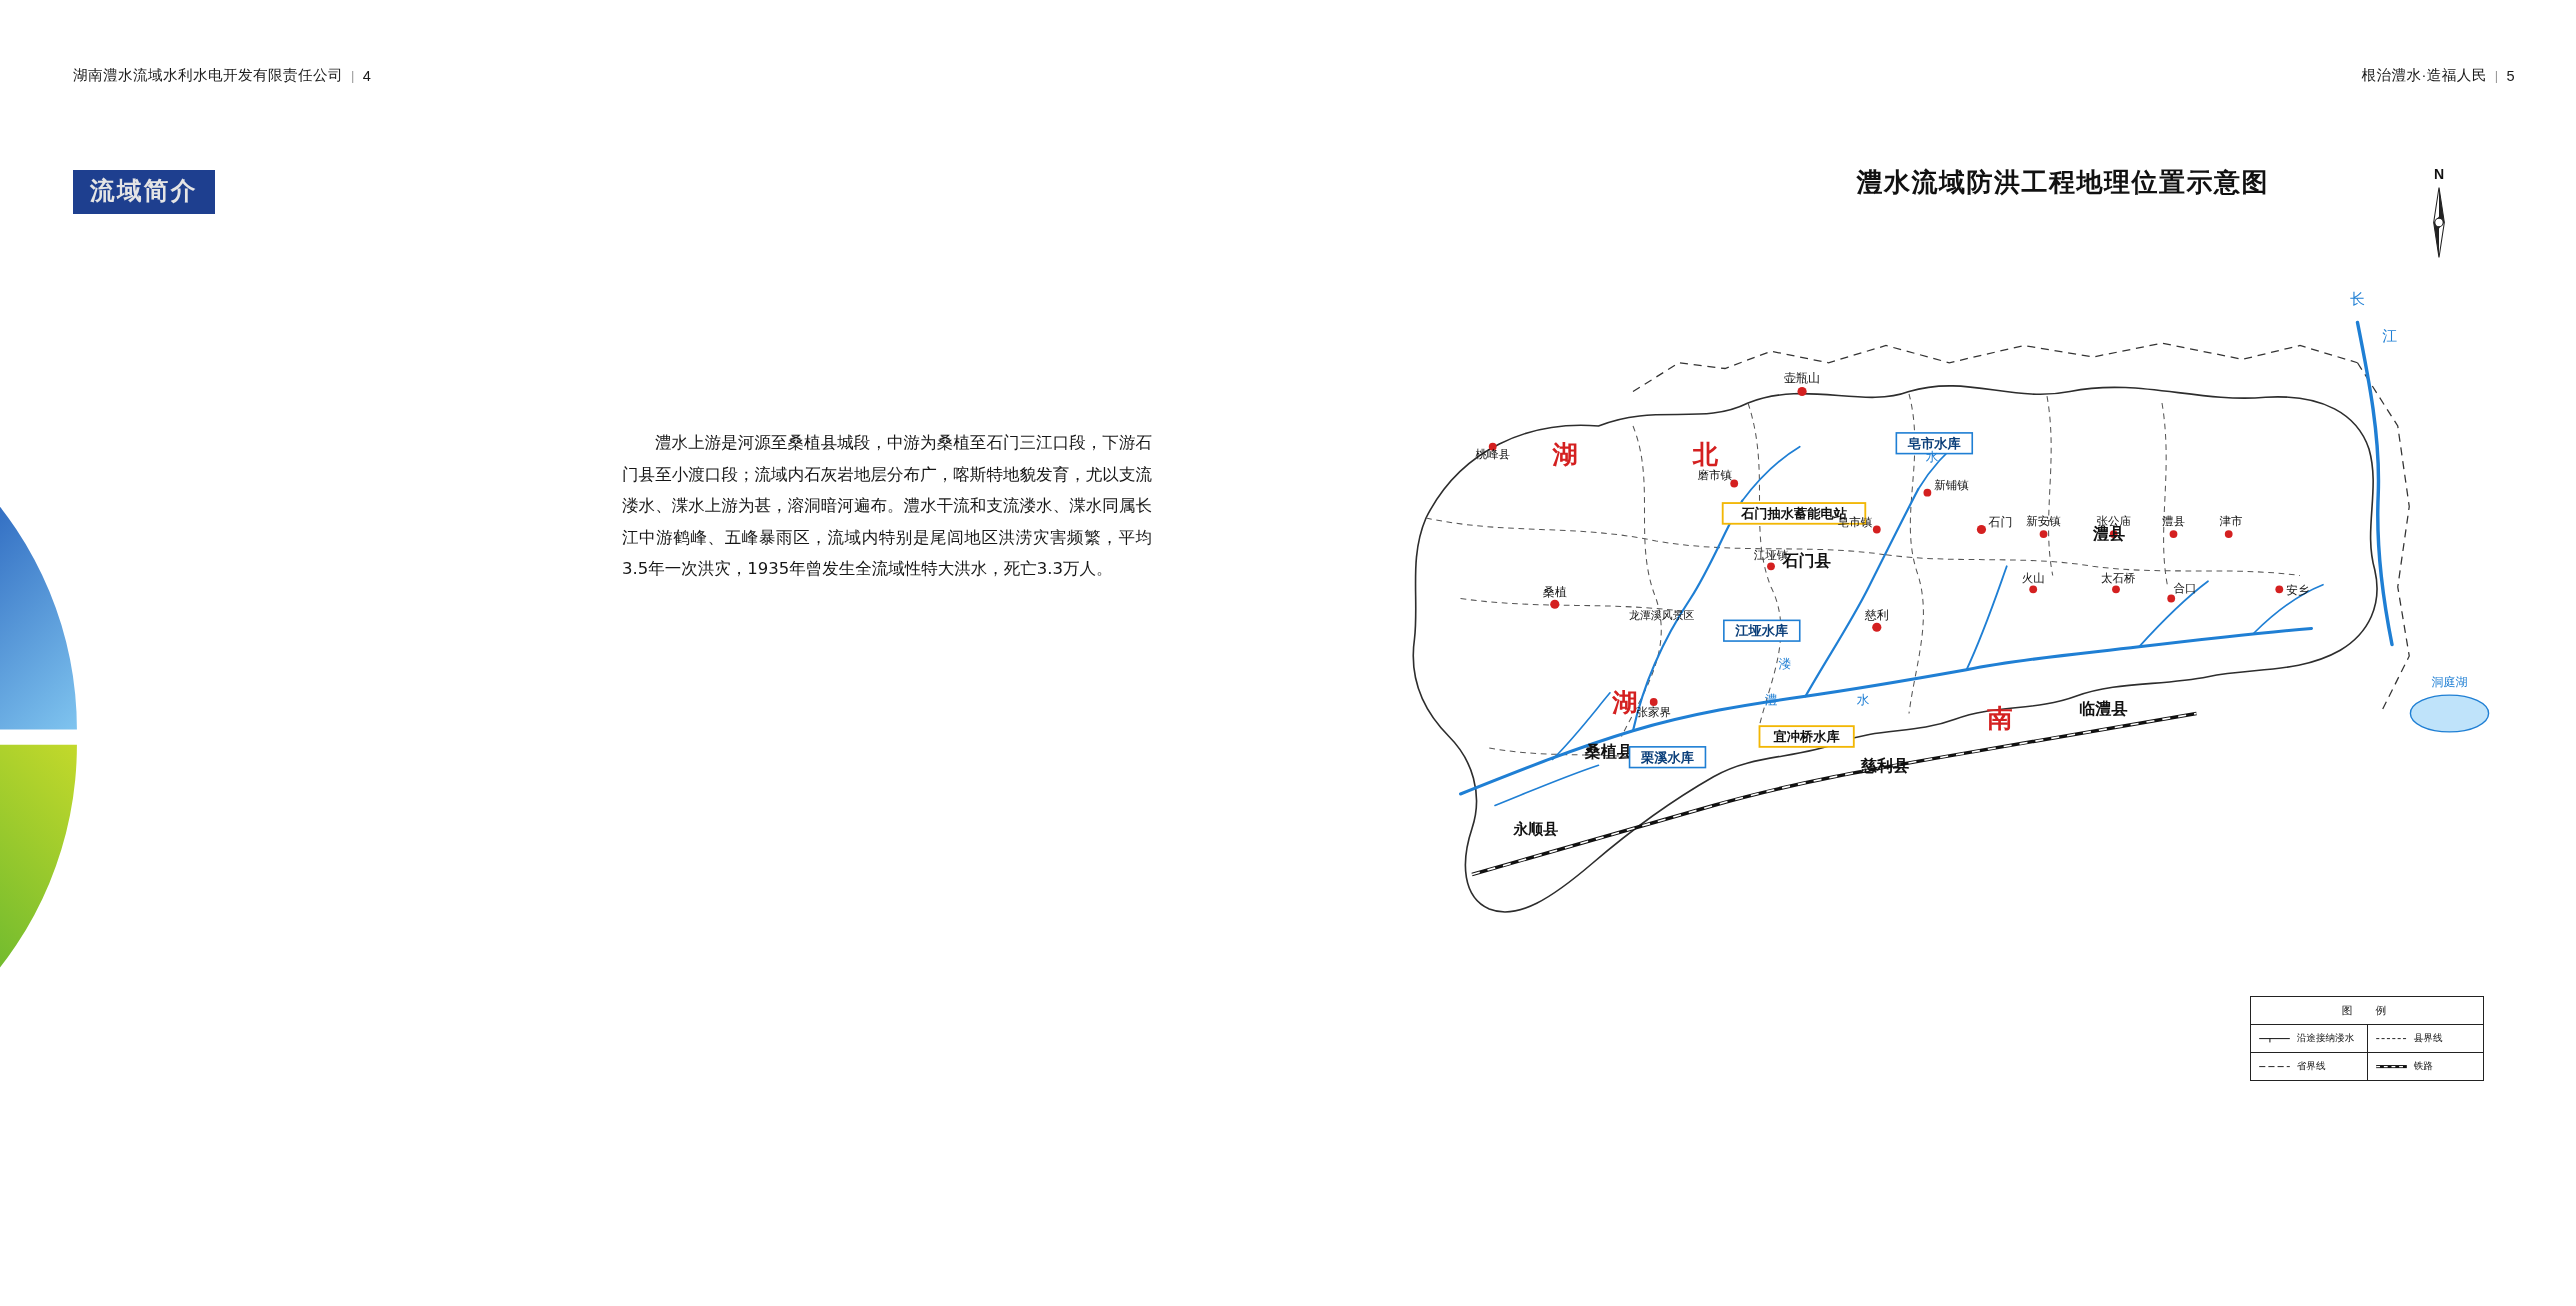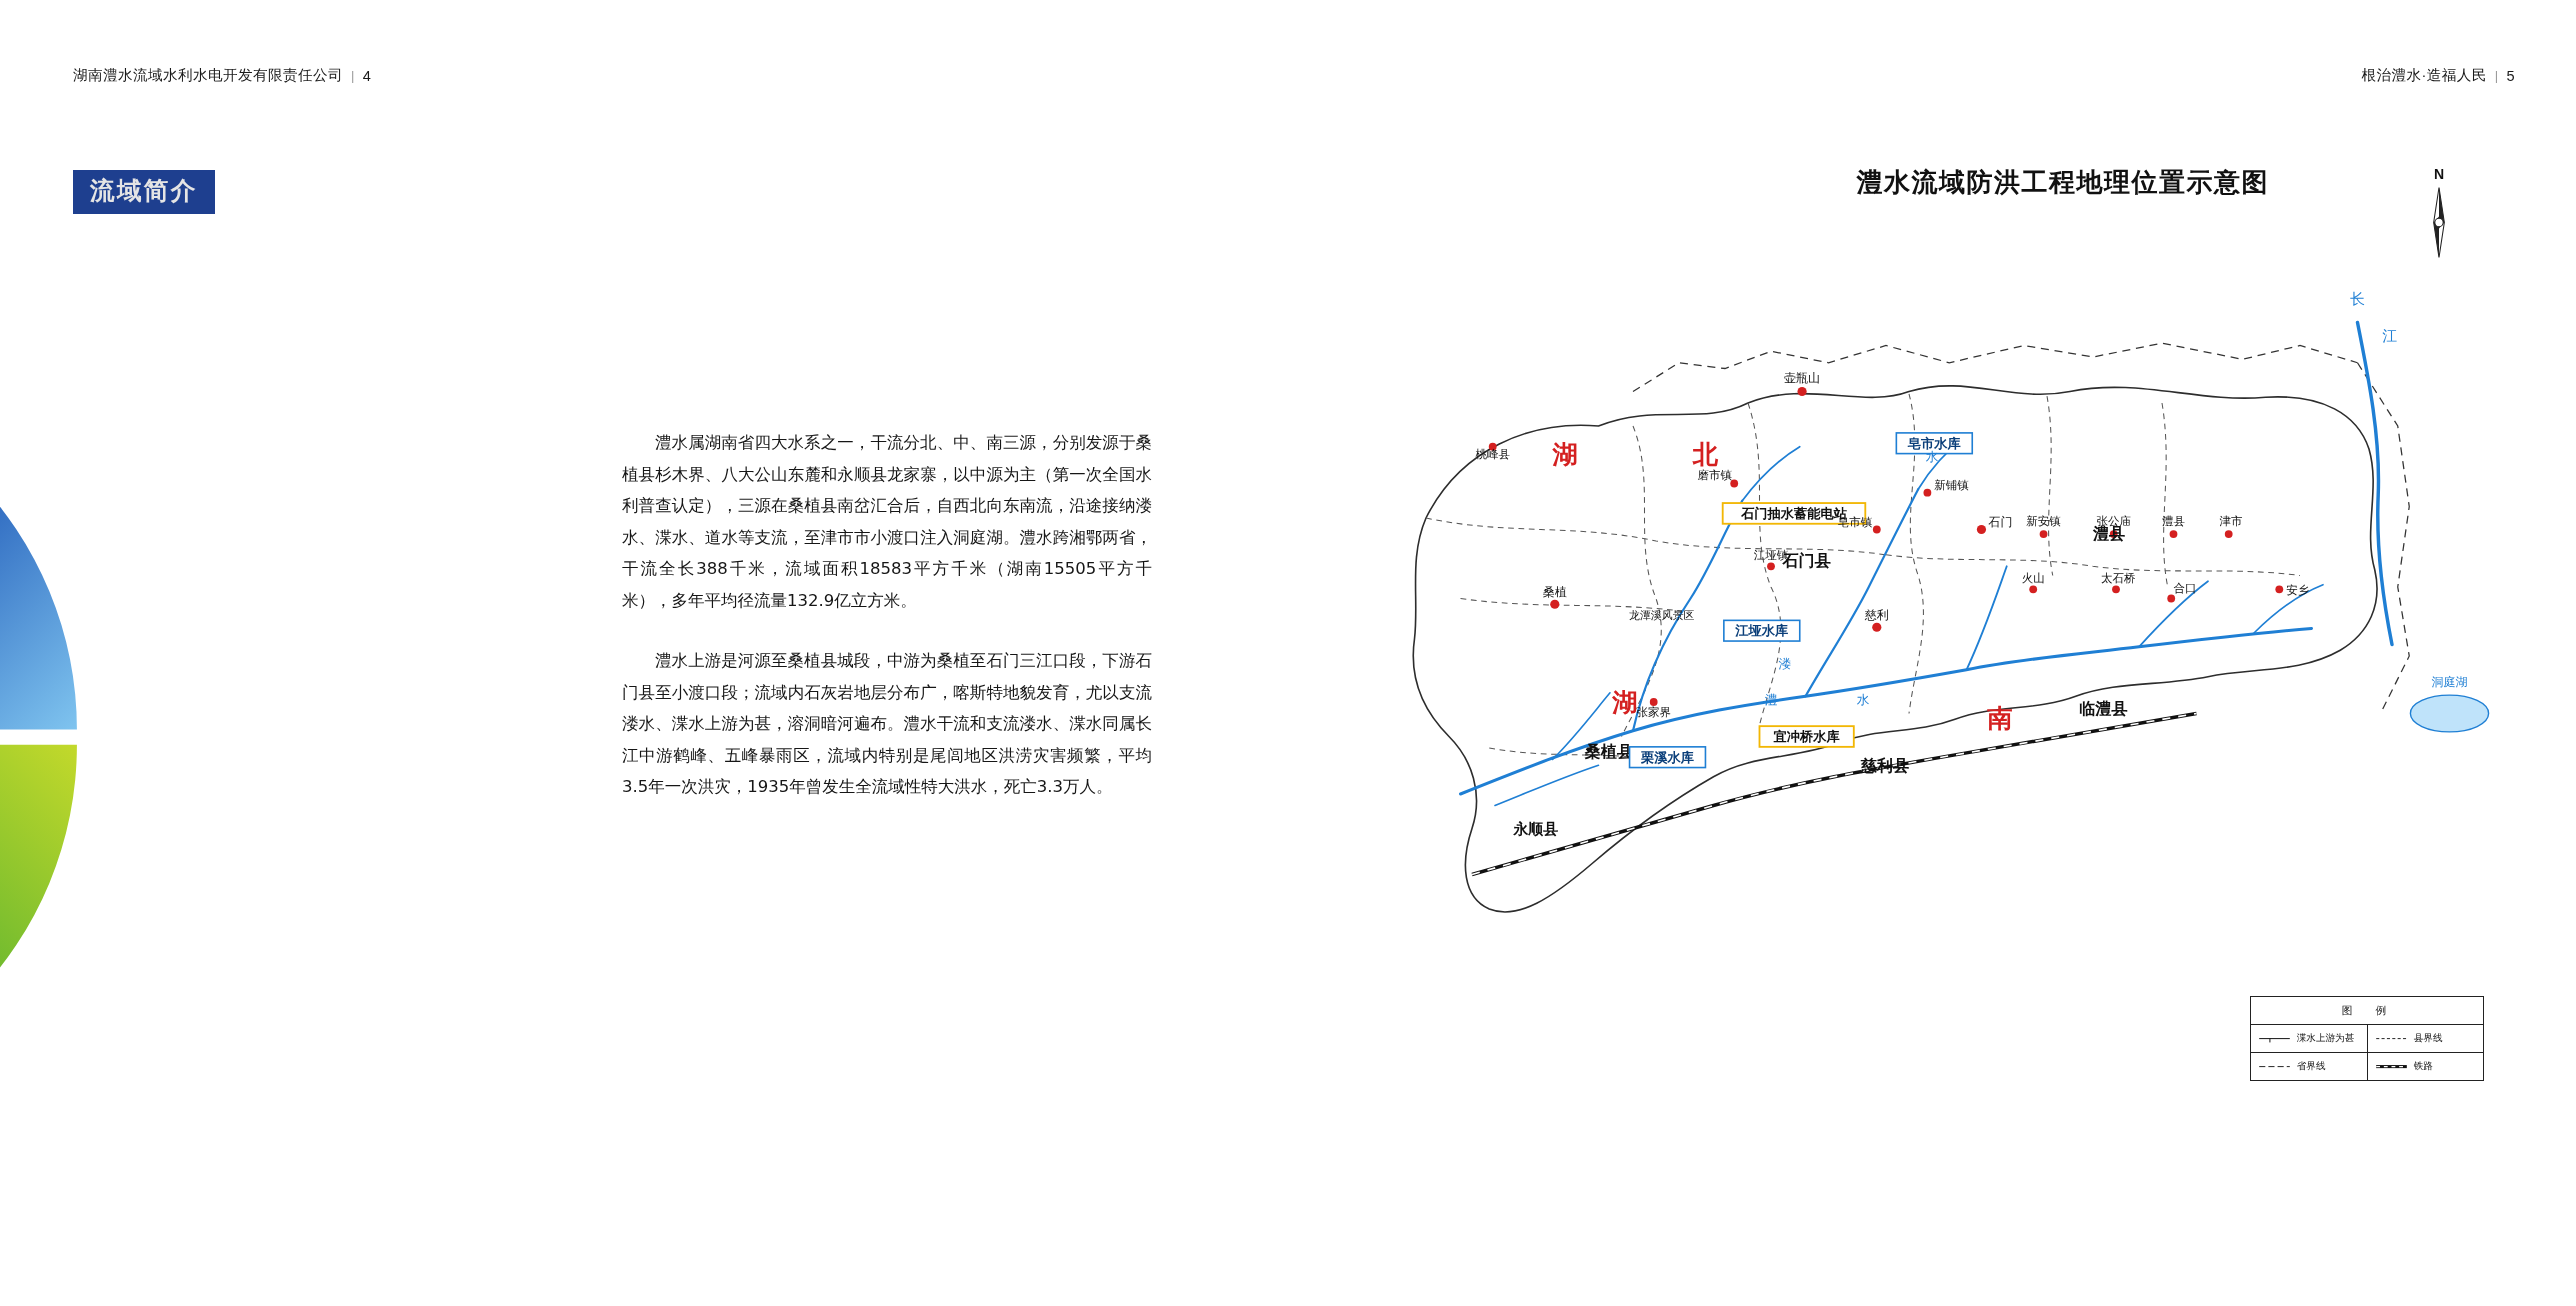--- a/index.html
+++ b/index.html
@@ -200,21 +200,20 @@
         <g transform="translate(60,40)">
           <path d="M0,-60 A470,470 0 0 1 470,410 L330,410 A330,330 0 0 0 0,80 Z" fill="url(#gBlue)"></path>
           <path d="M0,120 A290,290 0 0 1 290,410 L150,410 A150,150 0 0 0 0,260 Z" fill="url(#gBlue2)"></path>
           <path d="M470,430 A470,470 0 0 1 0,900 L0,760 A330,330 0 0 0 330,430 Z" fill="url(#gGreen)"></path>
           <path d="M290,430 A290,290 0 0 1 0,720 L0,580 A150,150 0 0 0 150,430 Z" fill="url(#gGreen2)"></path>
         </g>
       </svg>
     </div>
 
     <div class="bodycopy">
-      <p>澧水属湖南省四大水系之一，干流分北、中、南三源，分别发源于桑植县杉木界、八大公山东麓和永顺县龙家寨，以中源为主（第一次全国水利普查认定），三源在桑植县南岔汇合后，自西北向东南流，沿途接纳溇水、渫水、道水等支流，至津市市小渡口注入洞庭湖。澧水跨湘鄂两省，干流全长388千米，流域面积18583平方千米（湖南15505平方千米），多年平均径流量132.9亿立方米。</p>
       <p>澧水上游是河源至桑植县城段，中游为桑植至石门三江口段，下游石门县至小渡口段；流域内石灰岩地层分布广，喀斯特地貌发育，尤以支流溇水、渫水上游为甚，溶洞暗河遍布。澧水干流和支流溇水、渫水同属长江中游鹤峰、五峰暴雨区，流域内特别是尾闾地区洪涝灾害频繁，平均3.5年一次洪灾，1935年曾发生全流域性特大洪水，死亡3.3万人。</p>
     </div>
   </div>
 
   <div class="page page-right">
 
     <div class="runhead runhead-right">
       <span>根治澧水·造福人民</span>
       <span class="sep">|</span>
       <span class="folio">5</span>
@@ -370,21 +369,21 @@
       <div class="legend-title">图　例</div>
 
       <div class="legend-row">
         <div class="legend-cell">
           <span class="legend-swatch">
             <svg width="31" height="9.2" viewBox="0 0 40 12" aria-hidden="true">
               <line x1="0" y1="6" x2="40" y2="6" stroke="#111" stroke-width="1.3"></line>
               <line x1="14" y1="6" x2="14" y2="11" stroke="#111" stroke-width="1.3"></line>
             </svg>
           </span>
-          <span class="legend-label">渫水上游为甚</span>
+          <span class="legend-label">沿途接纳溇水</span>
         </div>
         <div class="legend-cell">
           <span class="legend-swatch">
             <svg width="31" height="9.2" viewBox="0 0 40 12" aria-hidden="true">
               <line x1="0" y1="6" x2="40" y2="6" stroke="#111" stroke-width="1.2" stroke-dasharray="4,3"></line>
             </svg>
           </span>
           <span class="legend-label">县界线</span>
         </div>
       </div>

